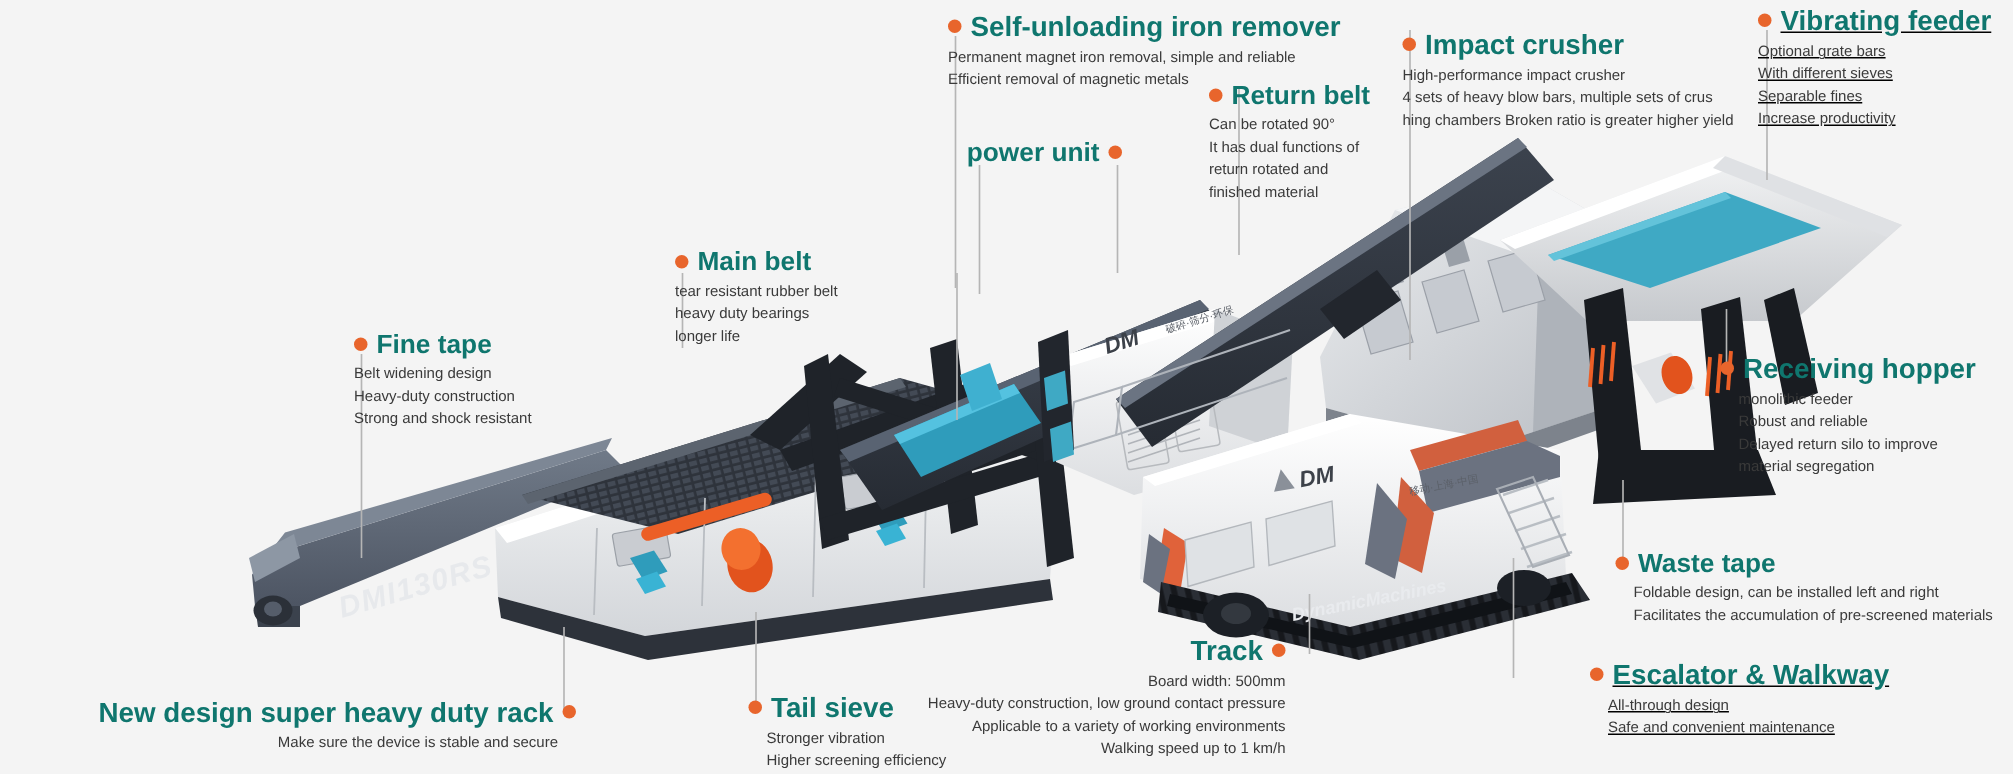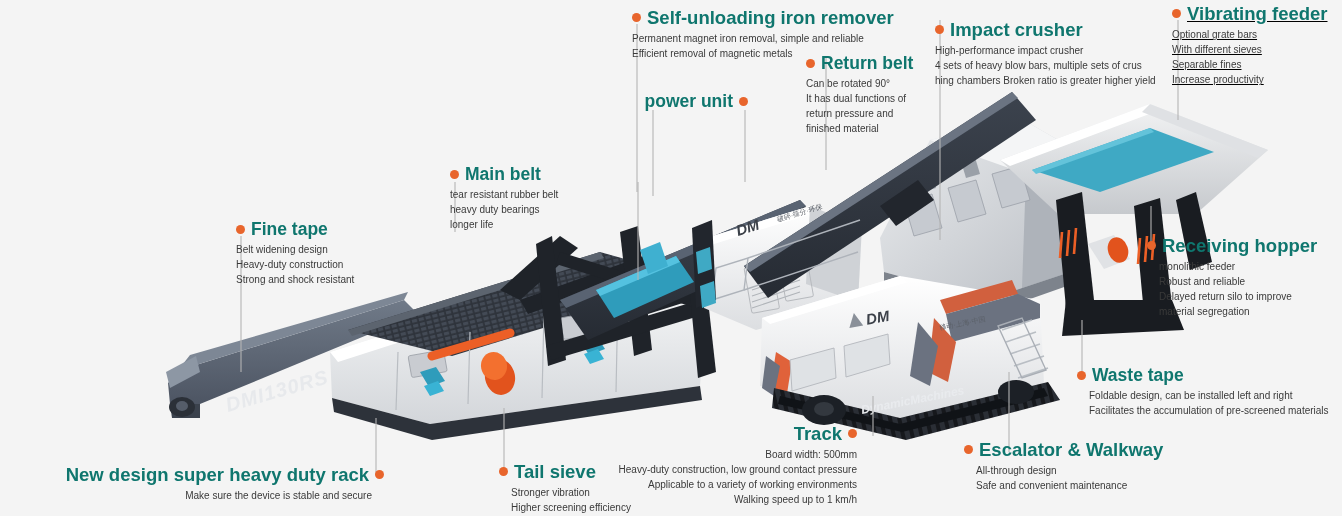--- a/index.html
+++ b/index.html
@@ -309,21 +309,21 @@
   </div>
 
   <div class="callout" style="left:806px;top:42px;margin-top:12px;">
     <div class="ttl">
       <span class="dot"></span>
       <span>Return belt</span>
     </div>
     <div class="body">
       <div>Can be rotated 90°</div>
       <div>It has dual functions of</div>
-      <div>return pressure and</div>
+      <div>return rotated and</div>
       <div>finished material</div>
     </div>
   </div>
 
   <div class="callout big" style="left:935px;top:20px;">
     <div class="ttl">
       <span class="dot"></span>
       <span>Impact crusher</span>
     </div>
     <div class="body">
@@ -394,21 +394,21 @@
     <div class="ttl">
       <span class="dot"></span>
       <span>Waste tape</span>
     </div>
     <div class="body" style="padding-left:12px;">
       <div>Foldable design, can be installed left and right</div>
       <div>Facilitates the accumulation of pre-screened materials</div>
     </div>
   </div>
 
-  <div class="callout big" style="left:964px;top:440px;">
+  <div class="callout big" style="left:1060px;top:440px;text-decoration:underline;">
     <div class="ttl">
       <span class="dot"></span>
       <span>Escalator &amp; Walkway</span>
     </div>
     <div class="body" style="padding-left:12px;">
       <div>All-through design</div>
       <div>Safe and convenient maintenance</div>
     </div>
   </div>
 

